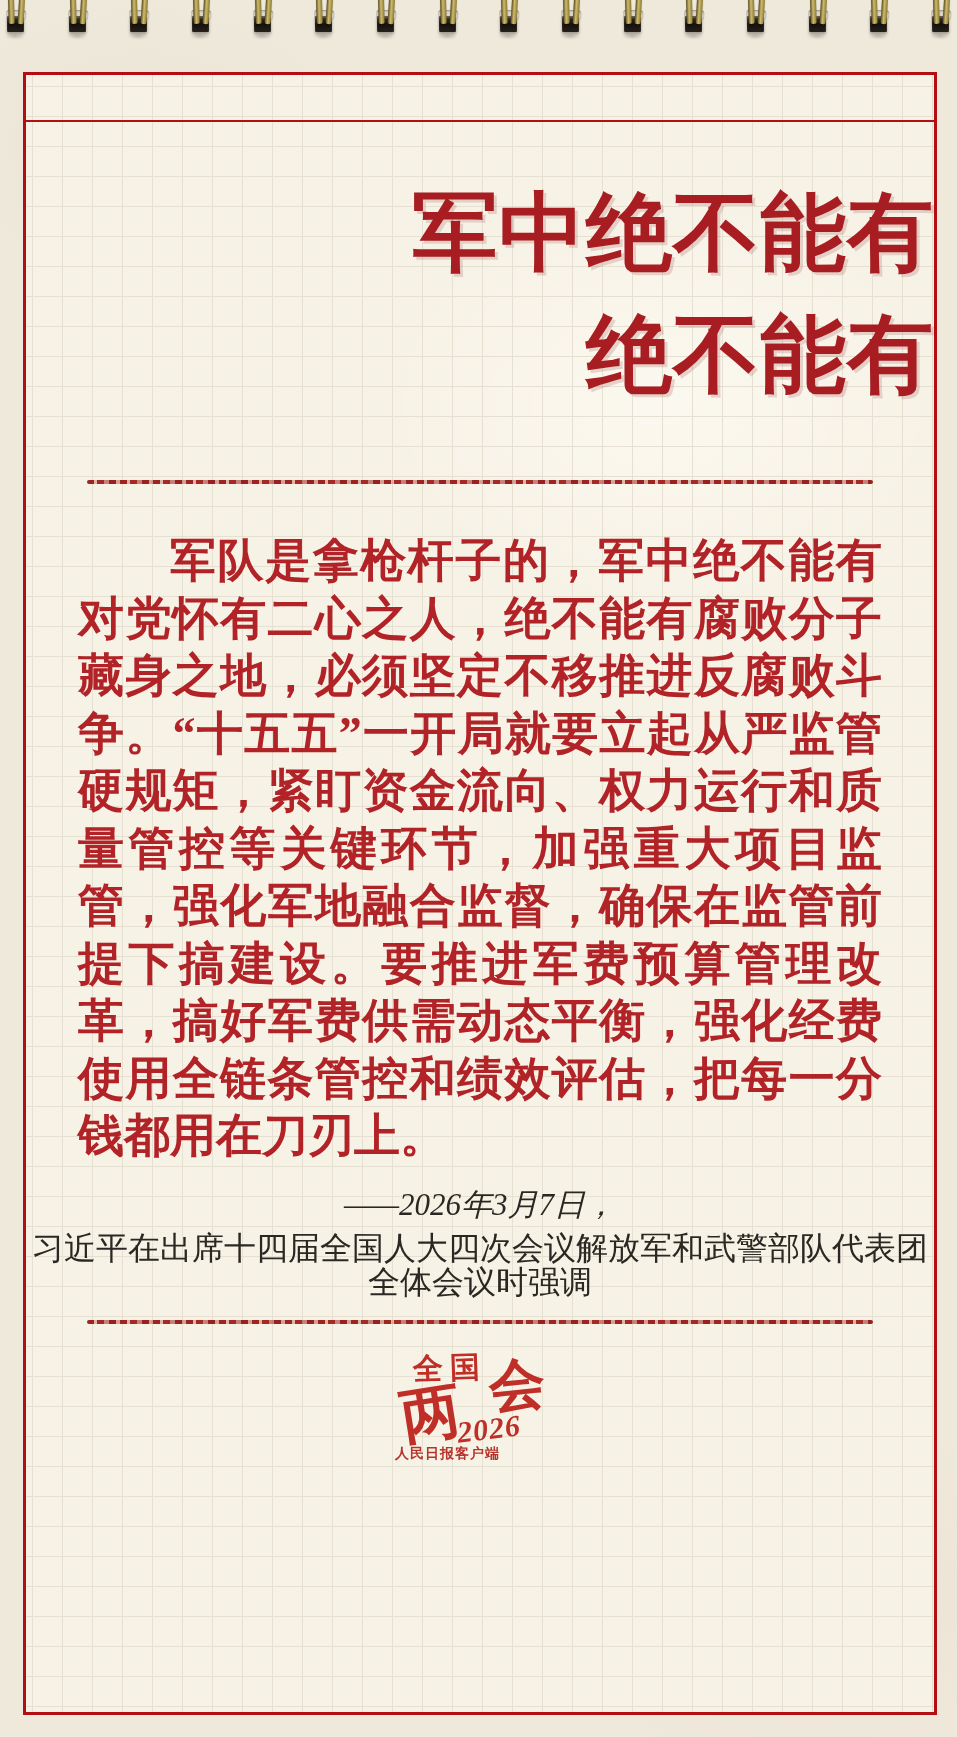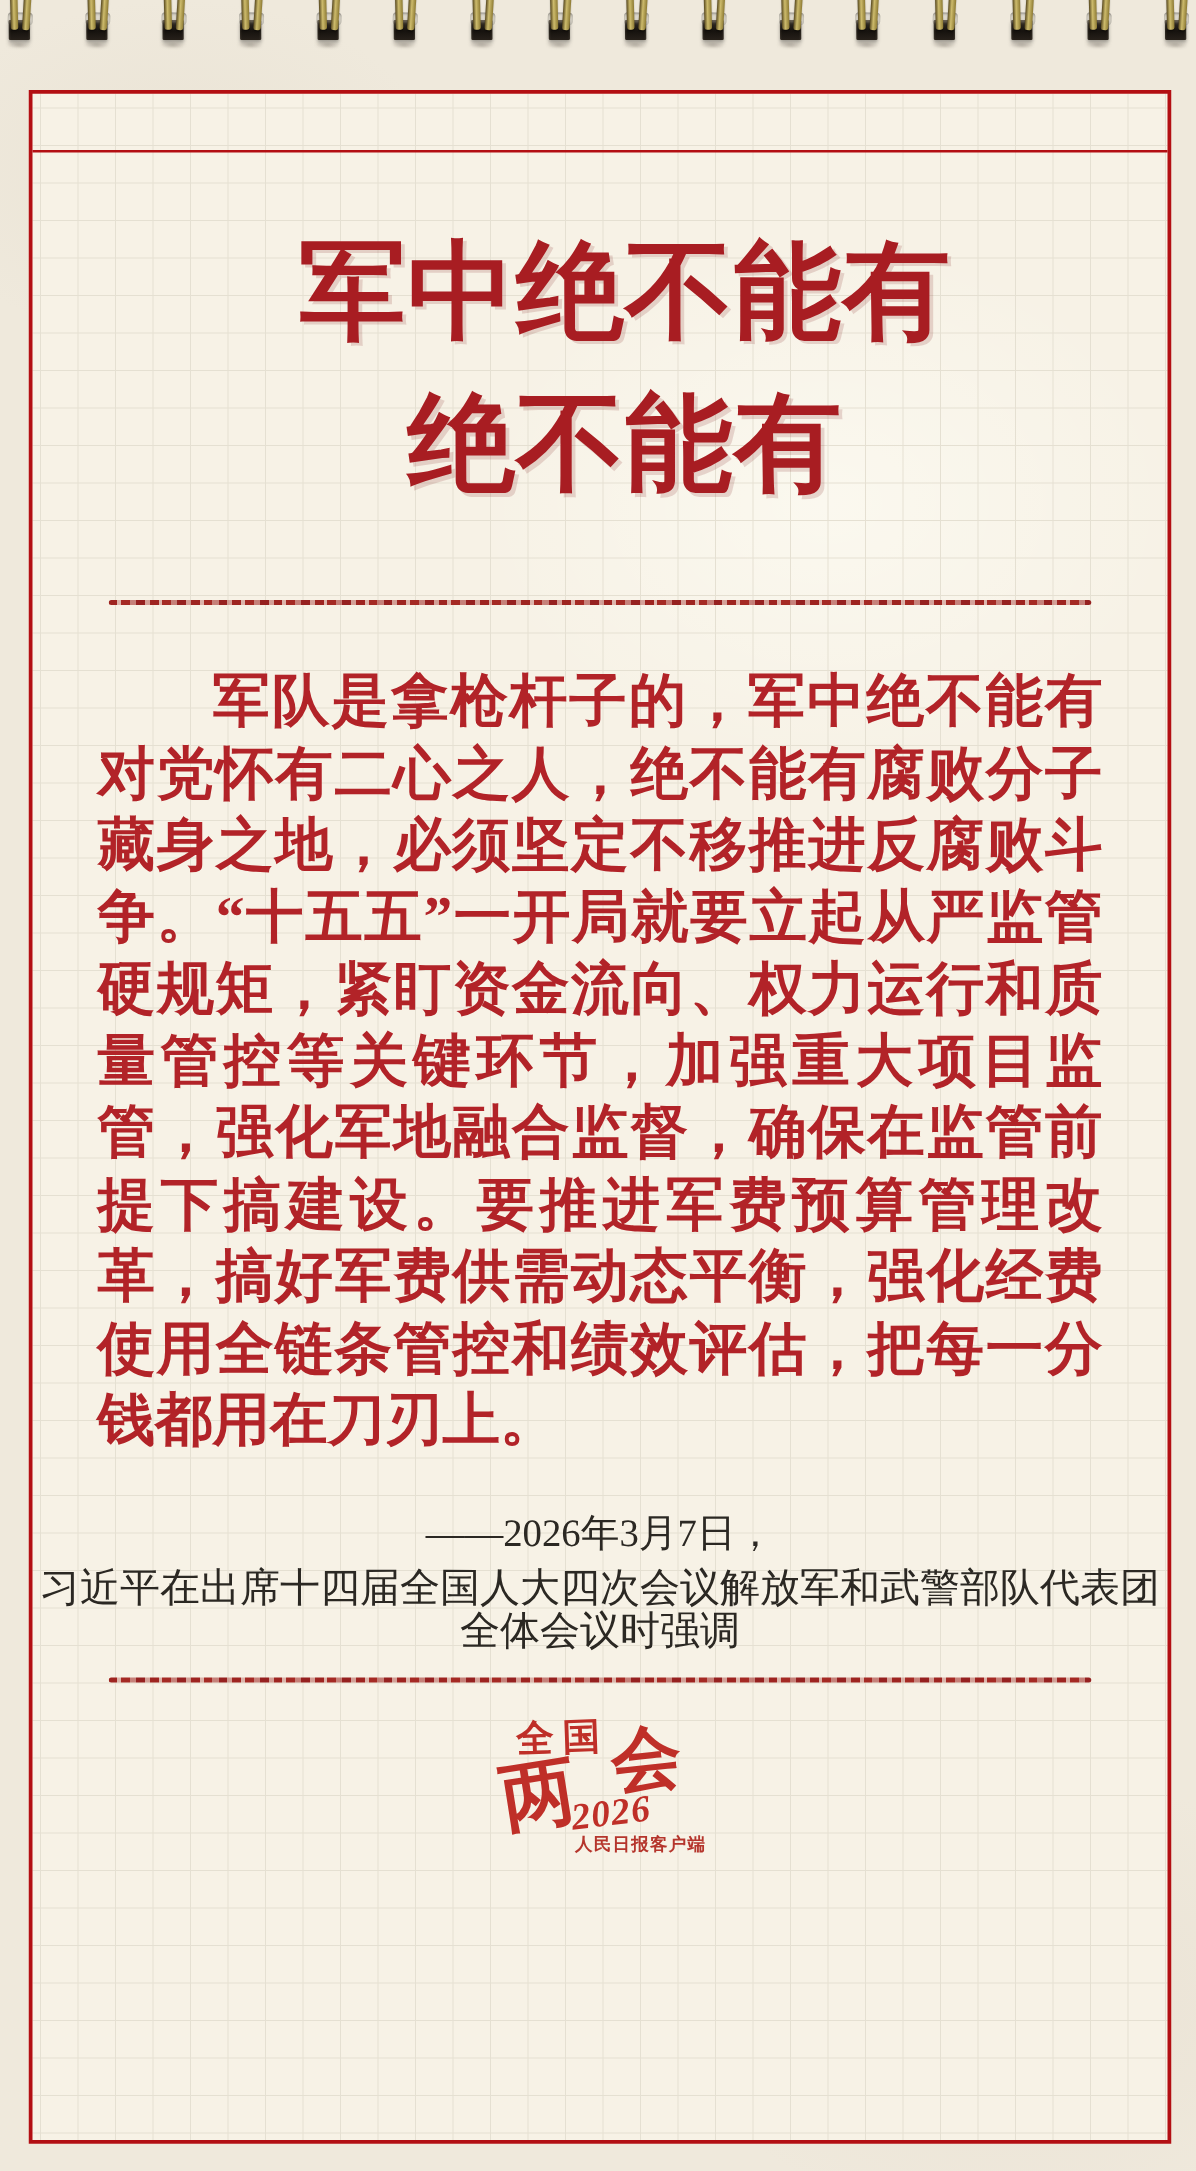--- a/index.html
+++ b/index.html
@@ -50,21 +50,21 @@
     background-image:
       linear-gradient(#e5e0d2 1px, transparent 1px),
       linear-gradient(90deg,#e5e0d2 1px, transparent 1px),
       radial-gradient(ellipse 400px 300px at 70% 20%, rgba(255,255,248,.5), transparent 70%);
     background-size:30px 30px,30px 30px,100% 100%;
     background-position:6px 11px,6px 11px,0 0;
   }
   .header-band{height:45px;border-bottom:2px solid #b30f13;}
 
   
-  .title{margin-top:50px;text-align:center;padding-left:40px;}
+  .title{margin-top:50px;text-align:right;padding-left:40px;}
   .title-line{
     font-size:86px;line-height:122px;font-weight:900;color:#a81d22;
     letter-spacing:1px;
     text-shadow:3px 3px 0 rgba(125,22,22,.16);
   }
 
   
   .rough-line{
     width:786px;height:4px;margin:64px auto 0;border-radius:2px;
     background-image:repeating-linear-gradient(90deg,
@@ -78,31 +78,31 @@
   .rough-line.bottom{margin-top:21px;}
 
   
   .quote{
     margin:48px 52px 0;
     font-size:46px;line-height:57.5px;font-weight:600;color:#b22328;
     text-align:justify;text-indent:2em;
   }
 
   
-  .attr-date{margin-top:42px;text-align:center;font-size:31px;line-height:40px;color:#2b2823;}
+  .attr-date{margin-top:20px;text-align:center;font-size:31px;line-height:40px;color:#2b2823;font-style:italic;}
   .attr-src{margin-top:6px;text-align:center;font-size:32px;line-height:34px;color:#2b2823;letter-spacing:0;}
 
   
   .logo{position:relative;width:170px;height:118px;margin:24px auto 0;color:#bf2f28;}
   .logo span{position:absolute;display:block;font-weight:900;}
   .logo .quanguo{top:0;left:18px;font-size:30px;letter-spacing:7px;transform:rotate(-2deg);}
   .logo .hui{top:0;left:94px;font-size:56px;transform:rotate(-6deg);}
   .logo .liang{top:26px;left:6px;font-size:60px;transform:rotate(-9deg);}
   .logo .year{top:64px;left:62px;font-size:30px;font-style:italic;transform:rotate(-7deg);letter-spacing:1px;}
-  .logo .client{top:97px;left:0;width:100%;text-align:right;font-size:14px;font-weight:700;letter-spacing:1px;color:#b5352c;}
+  .logo .client{top:97px;left:0;width:100%;text-align:left;font-size:14px;font-weight:700;letter-spacing:1px;color:#b5352c;}
 </style>
 </head>
 <body>
 
 <div class="binding">
     <div class="ring">
       <div class="hole"></div>
       <div class="shadow"></div>
       <div class="clip"></div>
       <div class="wire-l"></div>

